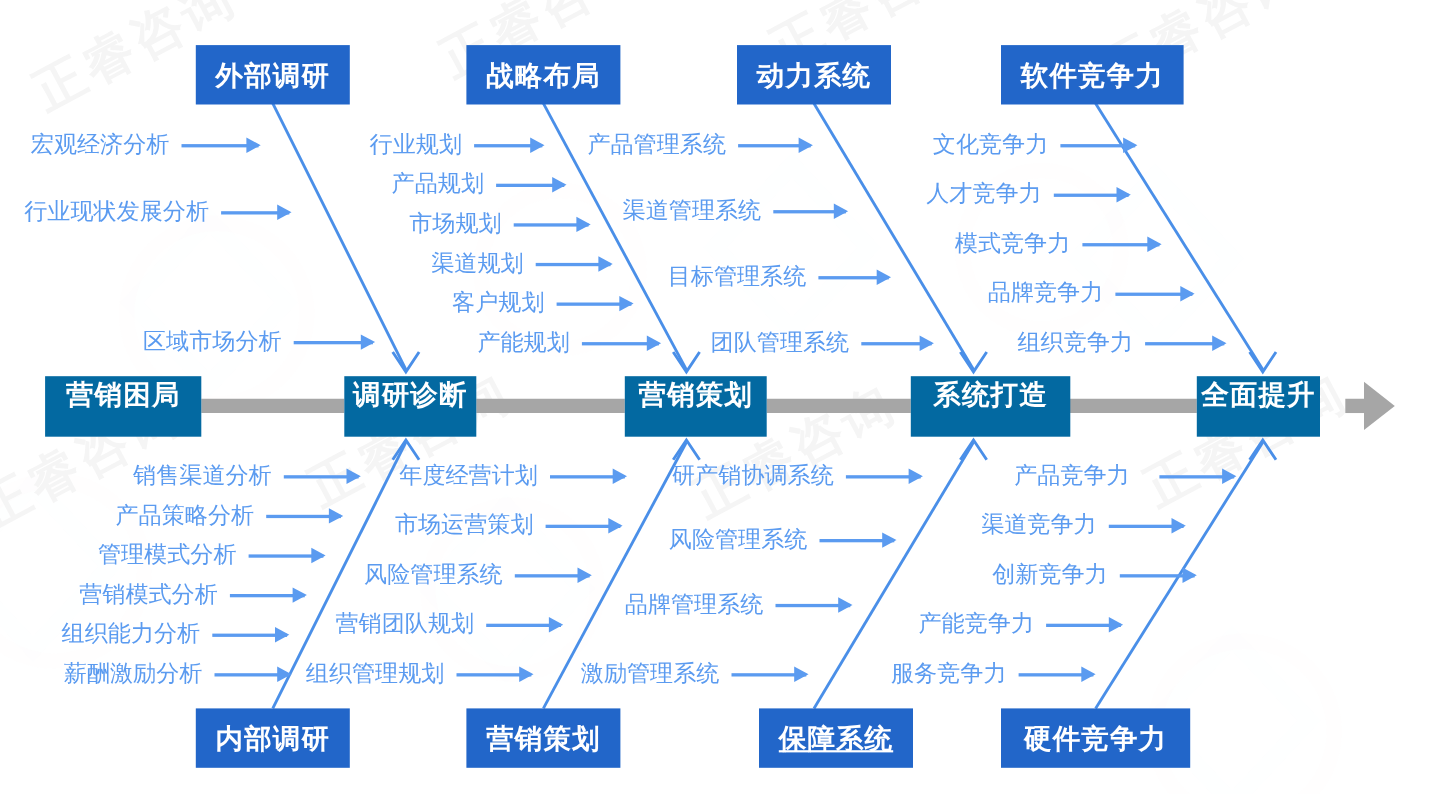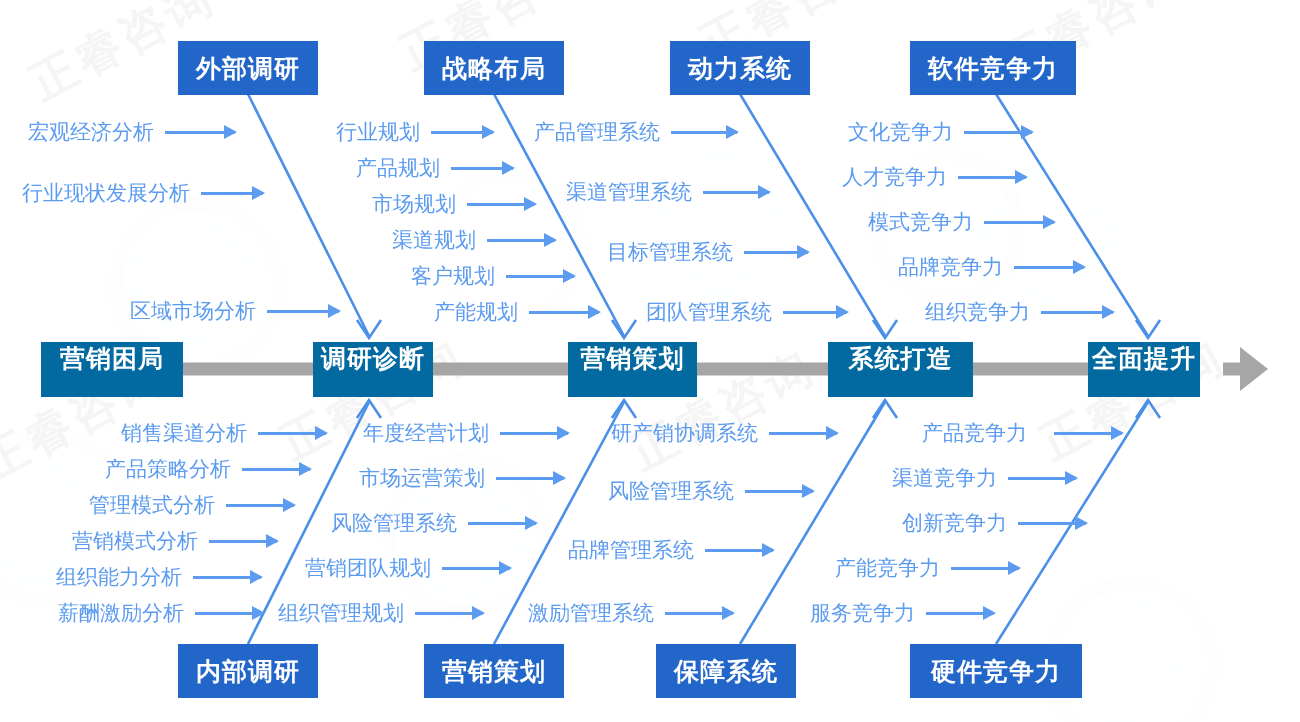--- a/index.html
+++ b/index.html
@@ -180,21 +180,21 @@
   <div class="cat-box" style="left:910px;top:41px;width:166px;">
     <span>软件竞争力</span>
   </div>
 
   <div class="cat-box" style="left:178px;top:644px;">
     <span>内部调研</span>
   </div>
   <div class="cat-box" style="left:424px;top:644px;">
     <span>营销策划</span>
   </div>
-  <div class="cat-box" style="left:656px;top:644px;">
+  <div class="cat-box" style="left:690px;top:644px;text-decoration:underline;">
     <span>保障系统</span>
   </div>
   <div class="cat-box" style="left:910px;top:644px;width:172px;">
     <span>硬件竞争力</span>
   </div>
 
   <div class="cause" style="left:28px;top:119px;">
     <span class="lbl">宏观经济分析</span>
     <span class="arr" style="width:70px;"></span>
   </div>

